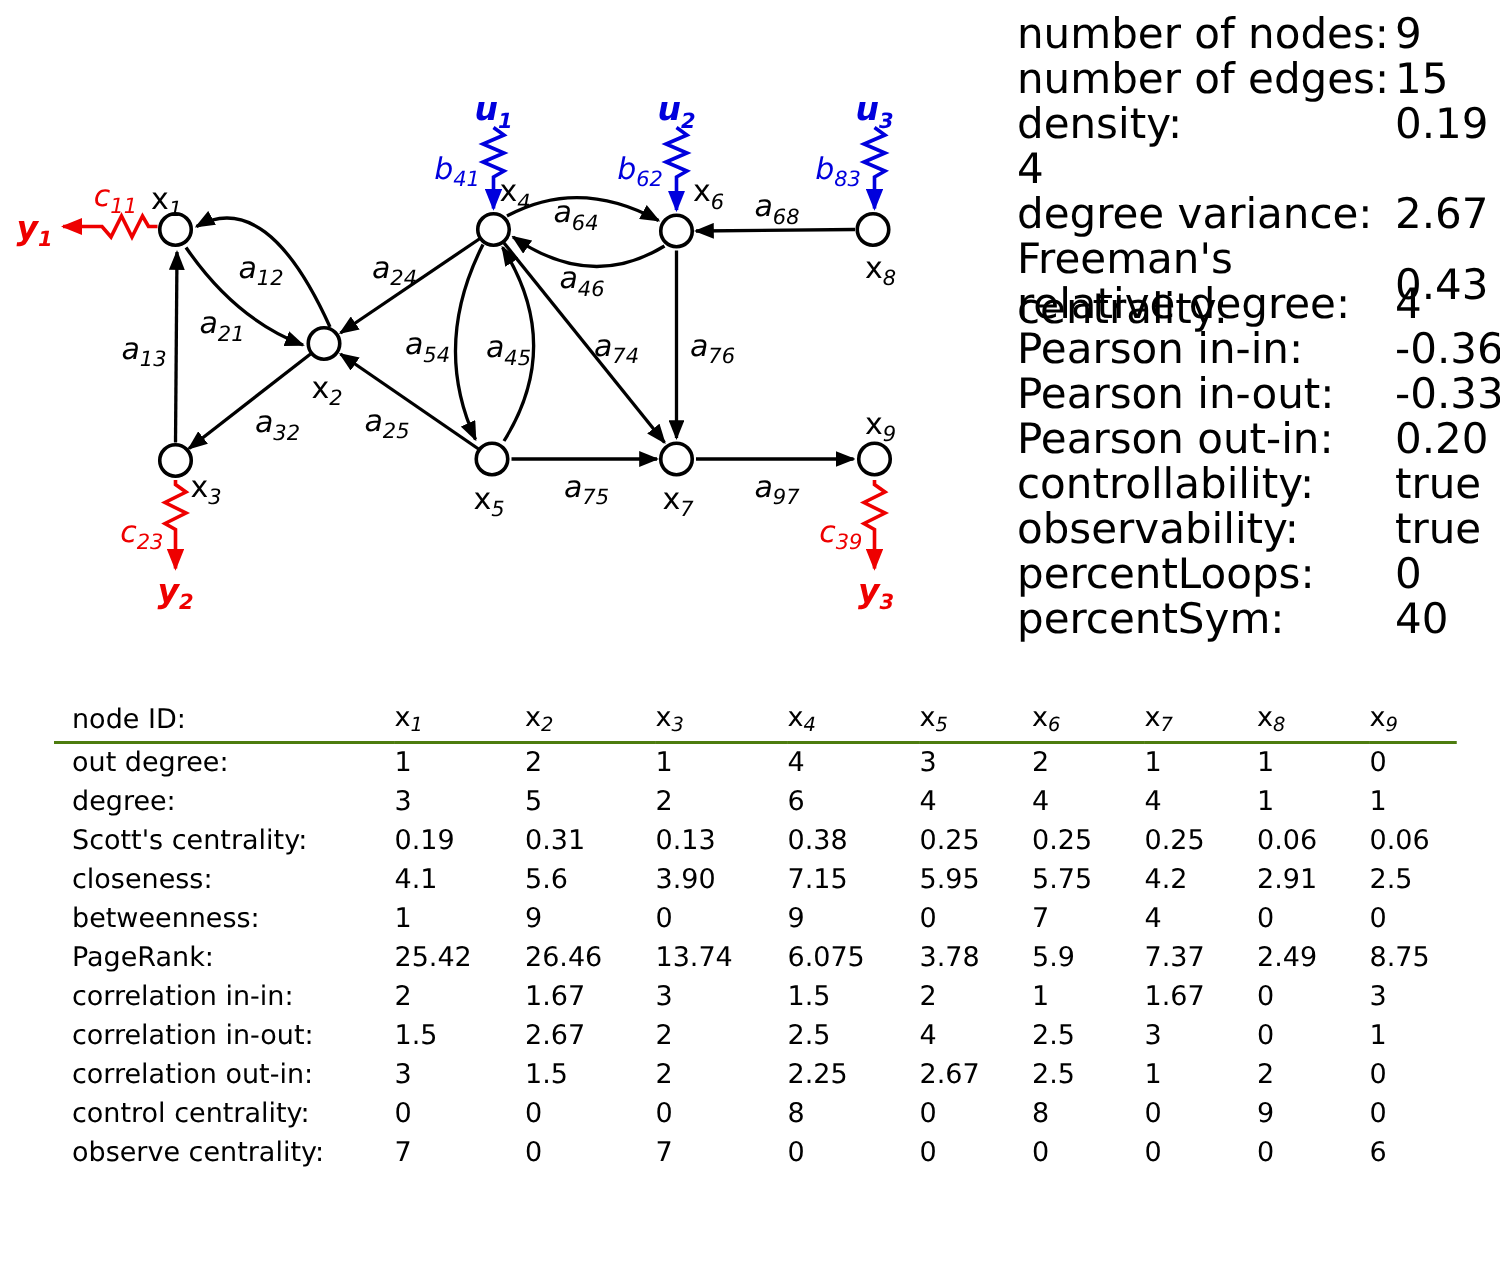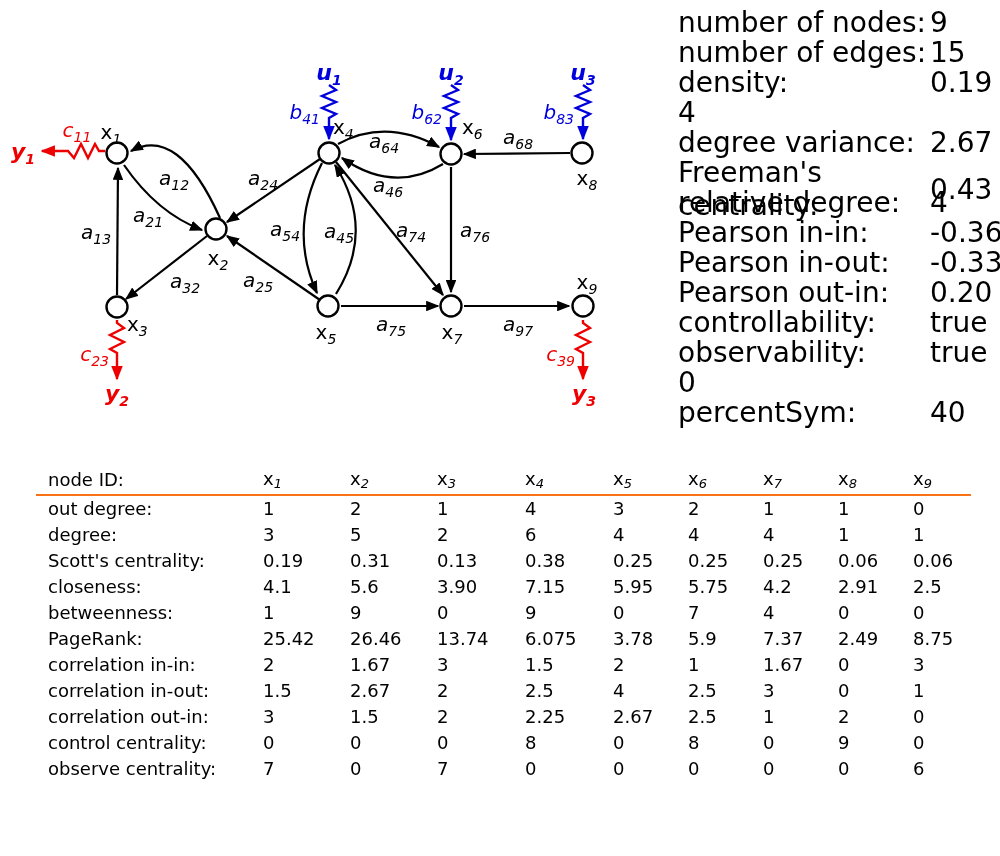--- a/index.html
+++ b/index.html
@@ -22,21 +22,21 @@
   .ssub { font-size:14px; font-style:italic; }
 
   #stats-panel { position:absolute; left:678px; top:6px; width:320px; }
   .stat-row { display:grid; grid-template-columns:252px auto; height:30px; align-items:center; font-size:28px; }
 
   #metrics-table { position:absolute; left:36px; top:466px; border-collapse:collapse; table-layout:fixed; }
   #metrics-table th, #metrics-table td {
     font-weight:normal; text-align:left; font-size:18px; height:26px;
     line-height:26px; padding:0; white-space:nowrap; overflow:visible;
   }
-  #metrics-table thead th { border-bottom:2px solid #f97316; }
+  #metrics-table thead th { border-bottom:2px solid #4d7c0f; }
   .lblcol { padding-left:12px !important; }
   .sub { font-size:13px; font-style:italic; position:relative; top:3px; }
 </style>
 </head>
 <body>
 
 <div id="root">
 
   <svg id="graph-svg" width="660" height="450" viewBox="0 0 660 450">
     <defs>
@@ -175,20 +175,21 @@
       </div>
       <div class="stat-row">
         <span>controllability:</span>
         <span>true</span>
       </div>
       <div class="stat-row">
         <span>observability:</span>
         <span>true</span>
       </div>
       <div class="stat-row">
+        <span>percentLoops:</span>
         <span>0</span>
       </div>
       <div class="stat-row">
         <span>percentSym:</span>
         <span>40</span>
       </div>
     </div>
 
   <table id="metrics-table">
     <colgroup>

